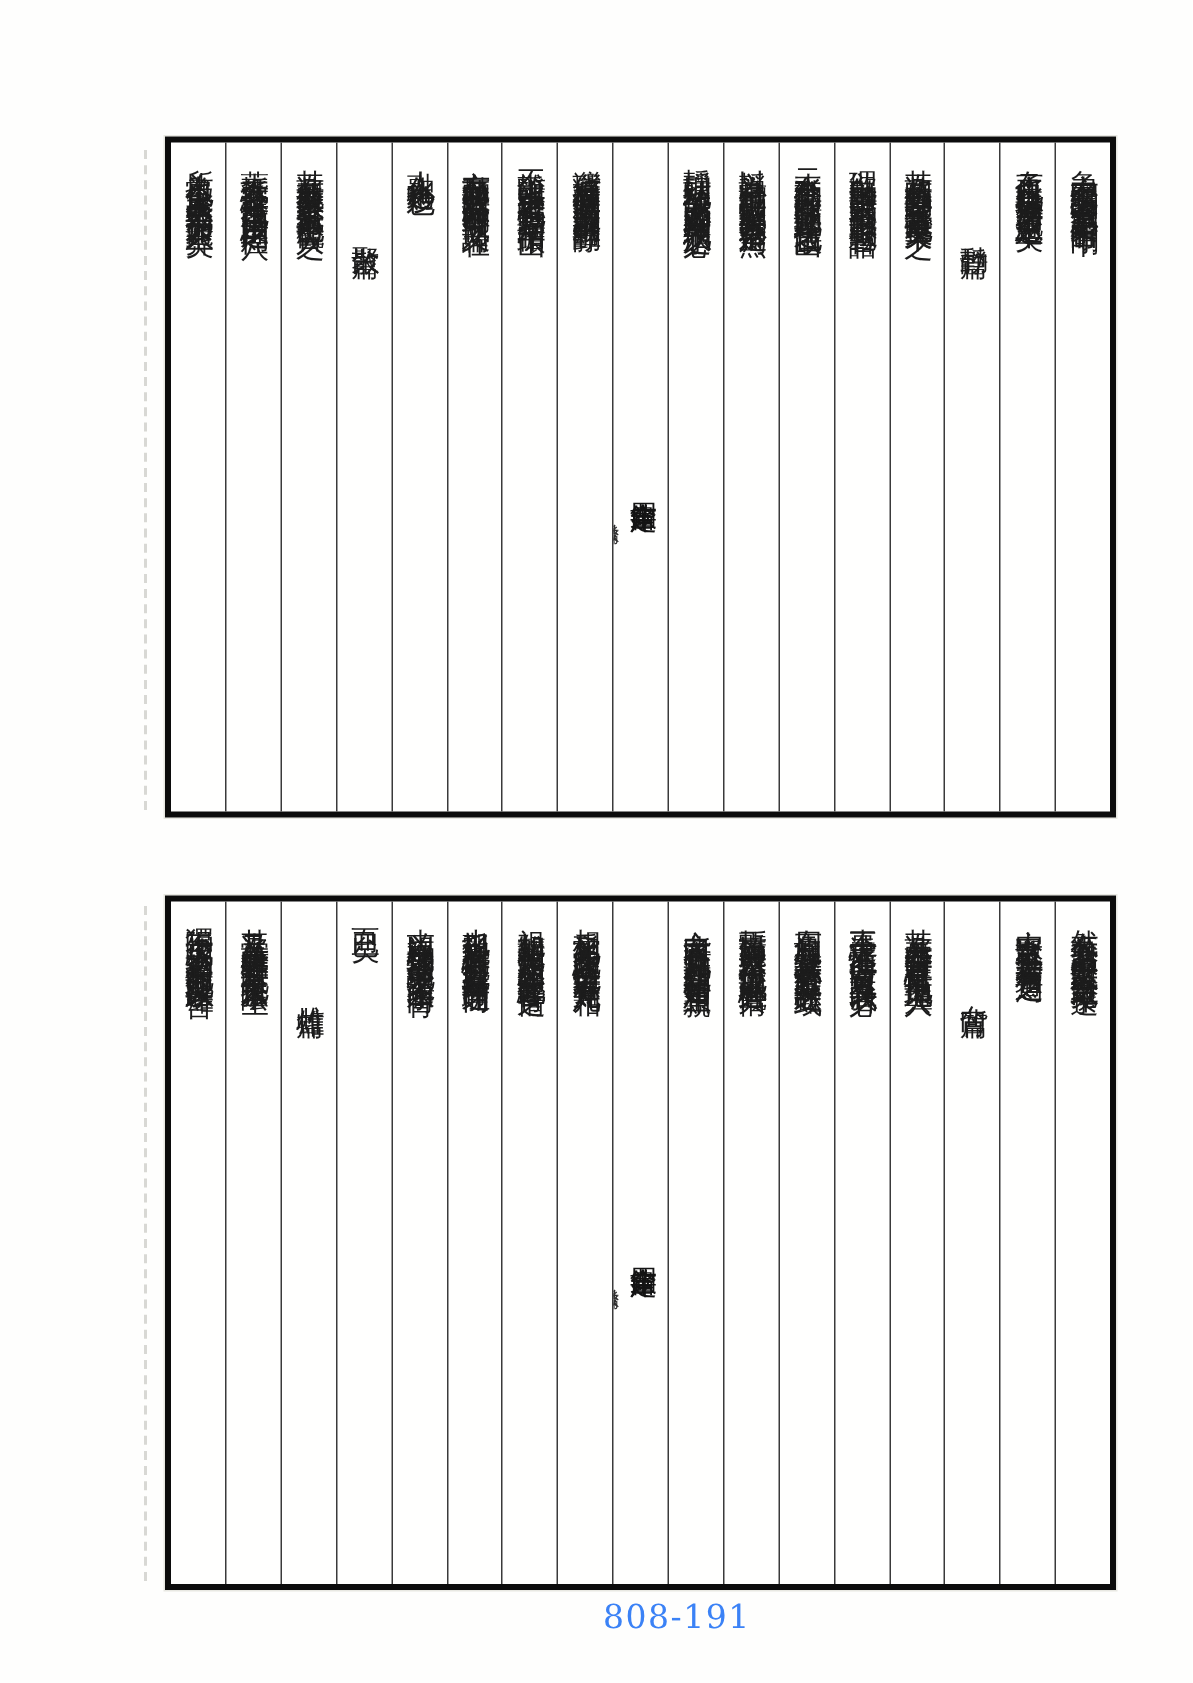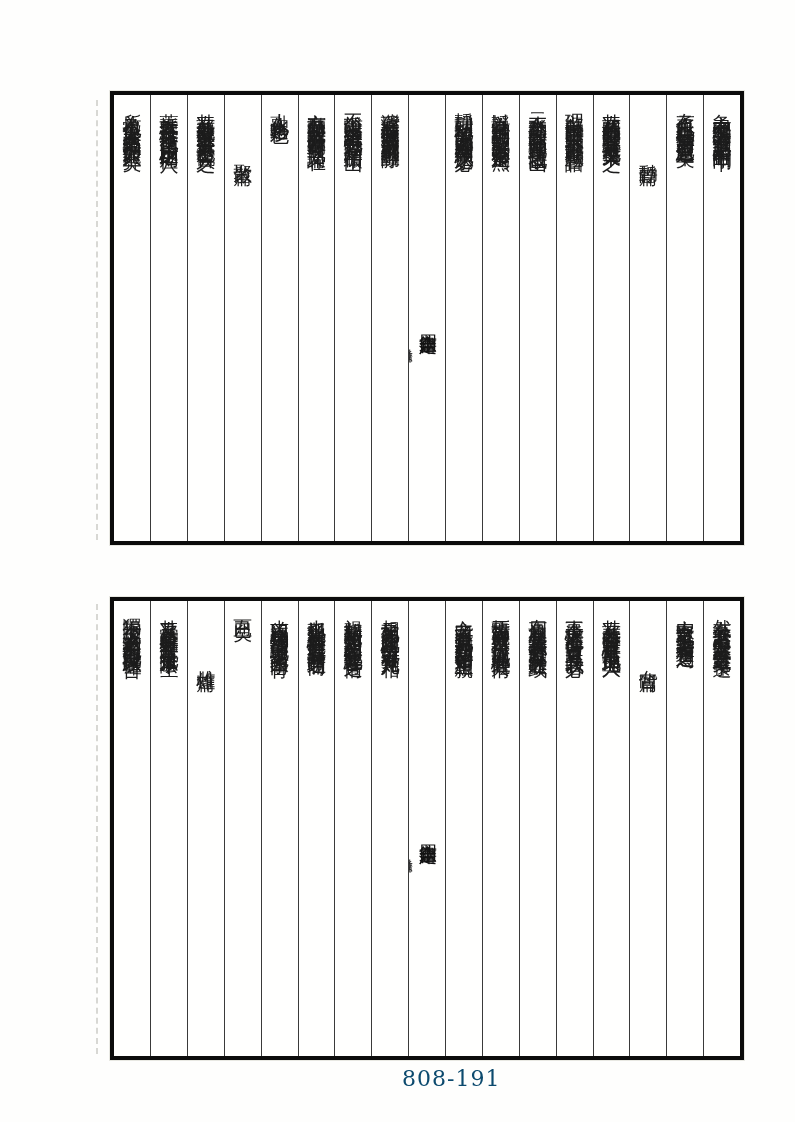--- a/index.html
+++ b/index.html
@@ -63,21 +63,21 @@
   }
   .cc-book{
     writing-mode:vertical-rl;text-orientation:upright;
     font-size:12px;letter-spacing:1px;line-height:14px;
     margin-top:44px;color:#2c2c2c;
     transform:translateX(3px);
   }
 
   .footer-label{
     position:absolute;top:1066px;left:402px;
-    font-size:22px;letter-spacing:1px;color:#0c4a6e;
+    font-size:22px;letter-spacing:1px;color:#3b82f6;
     font-family:"DejaVu Serif","Liberation Serif",serif;
   }
 </style>
 </head>
 <body>
 
 <div class="sheet">
   <div class="scan-artifact a-top"></div>
   <div class="scan-artifact a-bottom"></div>
 

